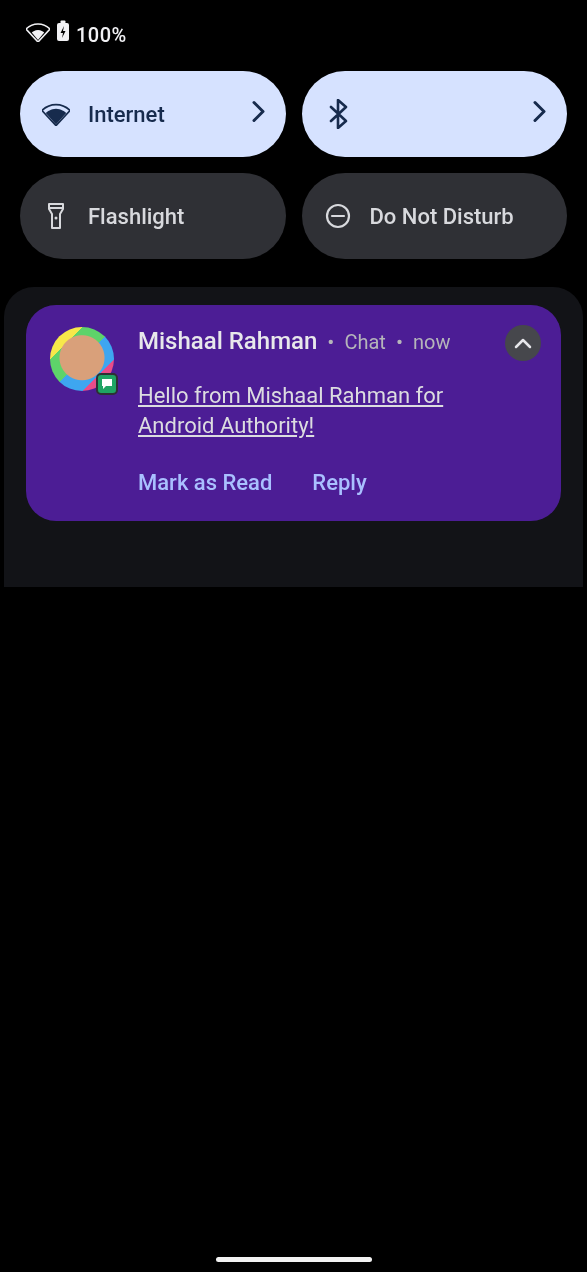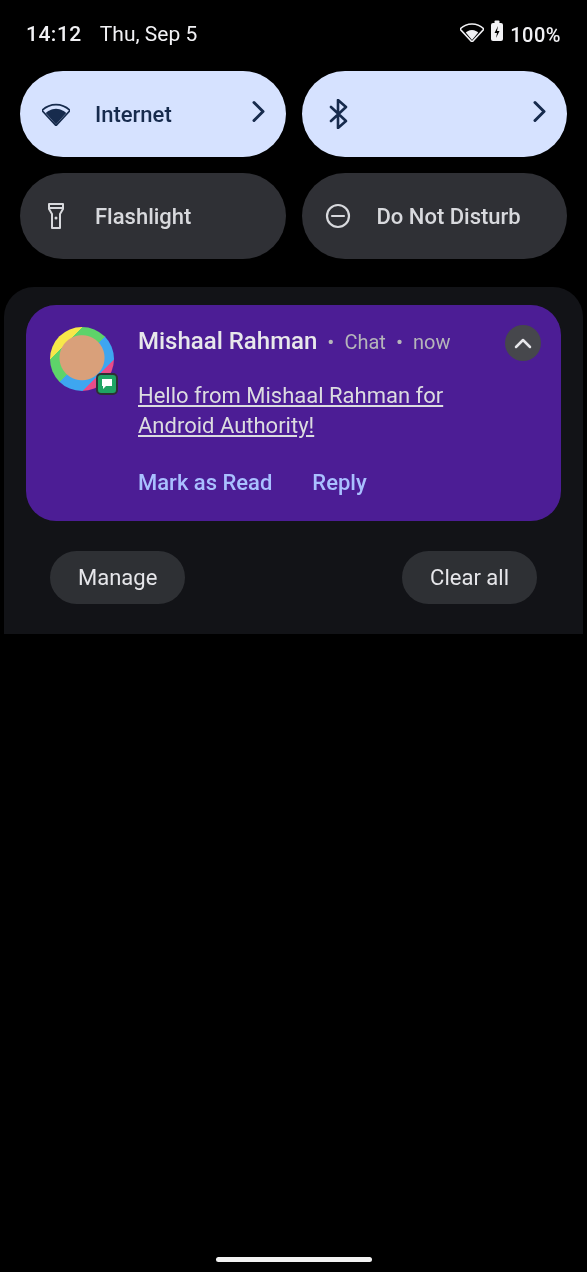--- a/index.html
+++ b/index.html
@@ -54,21 +54,21 @@
     background: #2f3035;
     color: #d8d9dd;
   }
   .qs-tile .chev {
     position: absolute;
     right: 20px;
     top: 50%;
     transform: translateY(-50%);
   }
   .qs-icon { width: 28px; height: 28px; flex-shrink: 0; display:flex; align-items:center; justify-content:center;}
-  .qs-label { flex: 1; margin-left: 7px; }
+  .qs-label { flex: 1; }
 
   
   .notif-panel {
     margin: 0 4px;
     background: #121317;
     border-radius: 30px 30px 0 0;
     padding: 18px 22px 0 22px;
     min-height: 300px;
   }
 
@@ -153,24 +153,20 @@
     transform: translateX(-50%);
     width: 156px; height: 5px;
     background: #f2f2f2;
     border-radius: 3px;
   }
 </style>
 </head>
 <body>
 
 <div class="status-bar">
-  <div class="status-left">
-    <span class="status-time">14:12</span>
-    <span class="status-date">Thu, Sep 5</span>
-  </div>
   <div class="status-right">
     <span>
       <svg width="24" height="20" viewBox="0 0 24 20">
         <path d="M12 2 C6 2 1.5 5.5 0 7 L12 20 L24 7 C22.5 5.5 18 2 12 2 Z" fill="none" stroke="#f1f1f4" stroke-width="1.6"></path>
         <path d="M12 8 C9 8 6.8 9.6 5.8 10.6 L12 18 L18.2 10.6 C17.2 9.6 15 8 12 8 Z" fill="#f1f1f4"></path>
       </svg>
     </span>
     <span>
       <svg width="14" height="22" viewBox="0 0 14 22">
         <rect x="1" y="3" width="12" height="18" rx="2" fill="#f1f1f4"></rect>
@@ -265,20 +261,16 @@
 
     <div class="collapse-btn">
       <span>
         <svg width="18" height="12" viewBox="0 0 18 12">
             <path d="M2 10 L9 3 L16 10" stroke="#e6e6ea" stroke-width="2.5" fill="none" stroke-linecap="round" stroke-linejoin="round"></path>
           </svg>
       </span>
     </div>
   </div>
 
-  <div class="footer-row">
-    <div class="pill-btn">Manage</div>
-    <div class="pill-btn">Clear all</div>
-  </div>
 
 </div>
 
 <div class="home-indicator"></div>
 
 </body></html>

